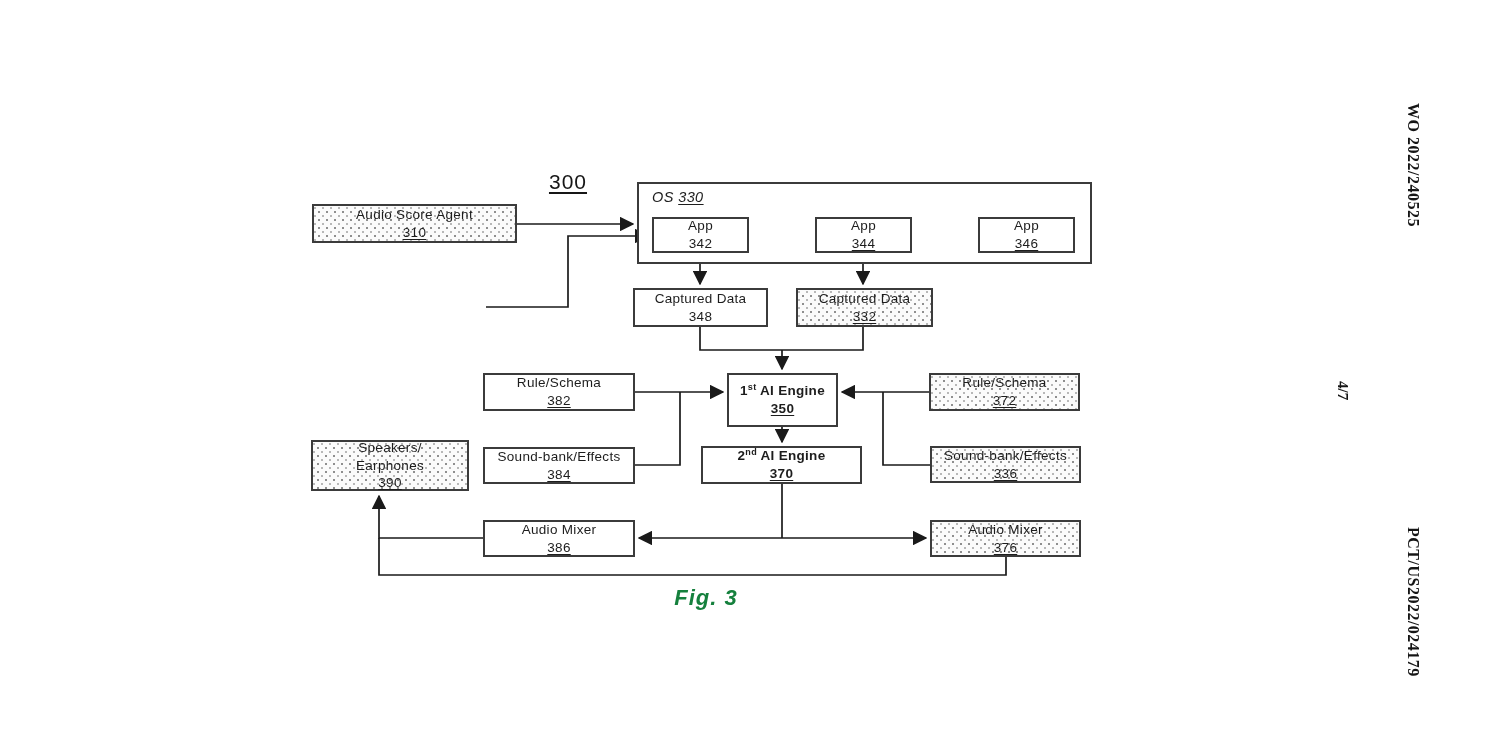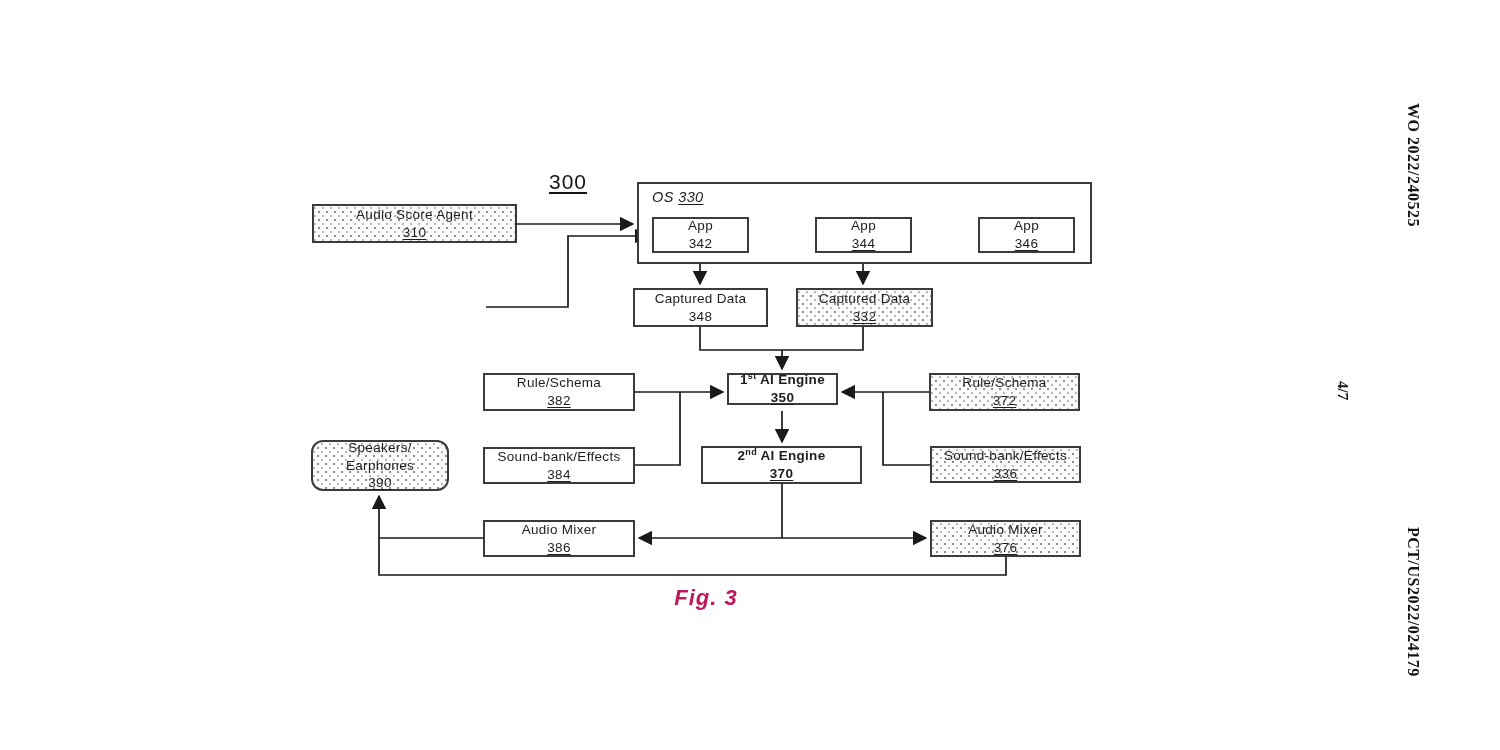--- a/index.html
+++ b/index.html
@@ -65,21 +65,21 @@
     text-decoration: underline;
     text-underline-offset: 3px;
     z-index: 2;
   }
   #figure-caption {
     position: absolute; left: 646px; top: 585px; width: 120px;
     text-align: center;
     font-size: 22px;
     font-weight: bold;
     font-style: italic;
-    color: #be185d;
+    color: #15803d;
     letter-spacing: 1px;
     z-index: 2;
   }
   .side-text {
     position: absolute;
     writing-mode: vertical-rl;
     font-family: "Liberation Serif", serif;
     font-weight: bold;
     color: #151515;
     white-space: nowrap;
@@ -165,21 +165,21 @@
   </div>
   <div class="box stipple" style="left:796px; top:288px; width:137px; height:39px;">
     <span>Captured Data</span>
     <span class="ref">332</span>
   </div>
 
   <div class="box" style="left:483px; top:373px; width:152px; height:38px;">
     <span>Rule/Schema</span>
     <span class="ref">382</span>
   </div>
-  <div class="box bold" style="left:727px; top:373px; width:111px; height:32px;">
+  <div class="box bold" style="left:727px; top:373px; width:111px; height:54px;">
     <span><span>1</span><sup>st</sup><span> AI Engine</span></span>
     <span class="ref">350</span>
   </div>
   <div class="box stipple" style="left:929px; top:373px; width:151px; height:38px;">
     <span>Rule/Schema</span>
     <span class="ref">372</span>
   </div>
 
   <div class="box" style="left:483px; top:447px; width:152px; height:37px;">
     <span>Sound-bank/Effects</span>
@@ -187,21 +187,21 @@
   </div>
   <div class="box bold" style="left:701px; top:446px; width:161px; height:38px;">
     <span><span>2</span><sup>nd</sup><span> AI Engine</span></span>
     <span class="ref">370</span>
   </div>
   <div class="box stipple" style="left:930px; top:446px; width:151px; height:37px;">
     <span>Sound-bank/Effects</span>
     <span class="ref">336</span>
   </div>
 
-  <div class="box stipple" style="left:311px; top:440px; width:138px; height:51px;border-radius:12px;">
+  <div class="box stipple" style="left:311px; top:440px; width:158px; height:51px;">
     <span>Speakers/</span>
     <span>Earphones</span>
     <span class="ref">390</span>
   </div>
 
   <div class="box" style="left:483px; top:520px; width:152px; height:37px;">
     <span>Audio Mixer</span>
     <span class="ref">386</span>
   </div>
   <div class="box stipple" style="left:930px; top:520px; width:151px; height:37px;">

